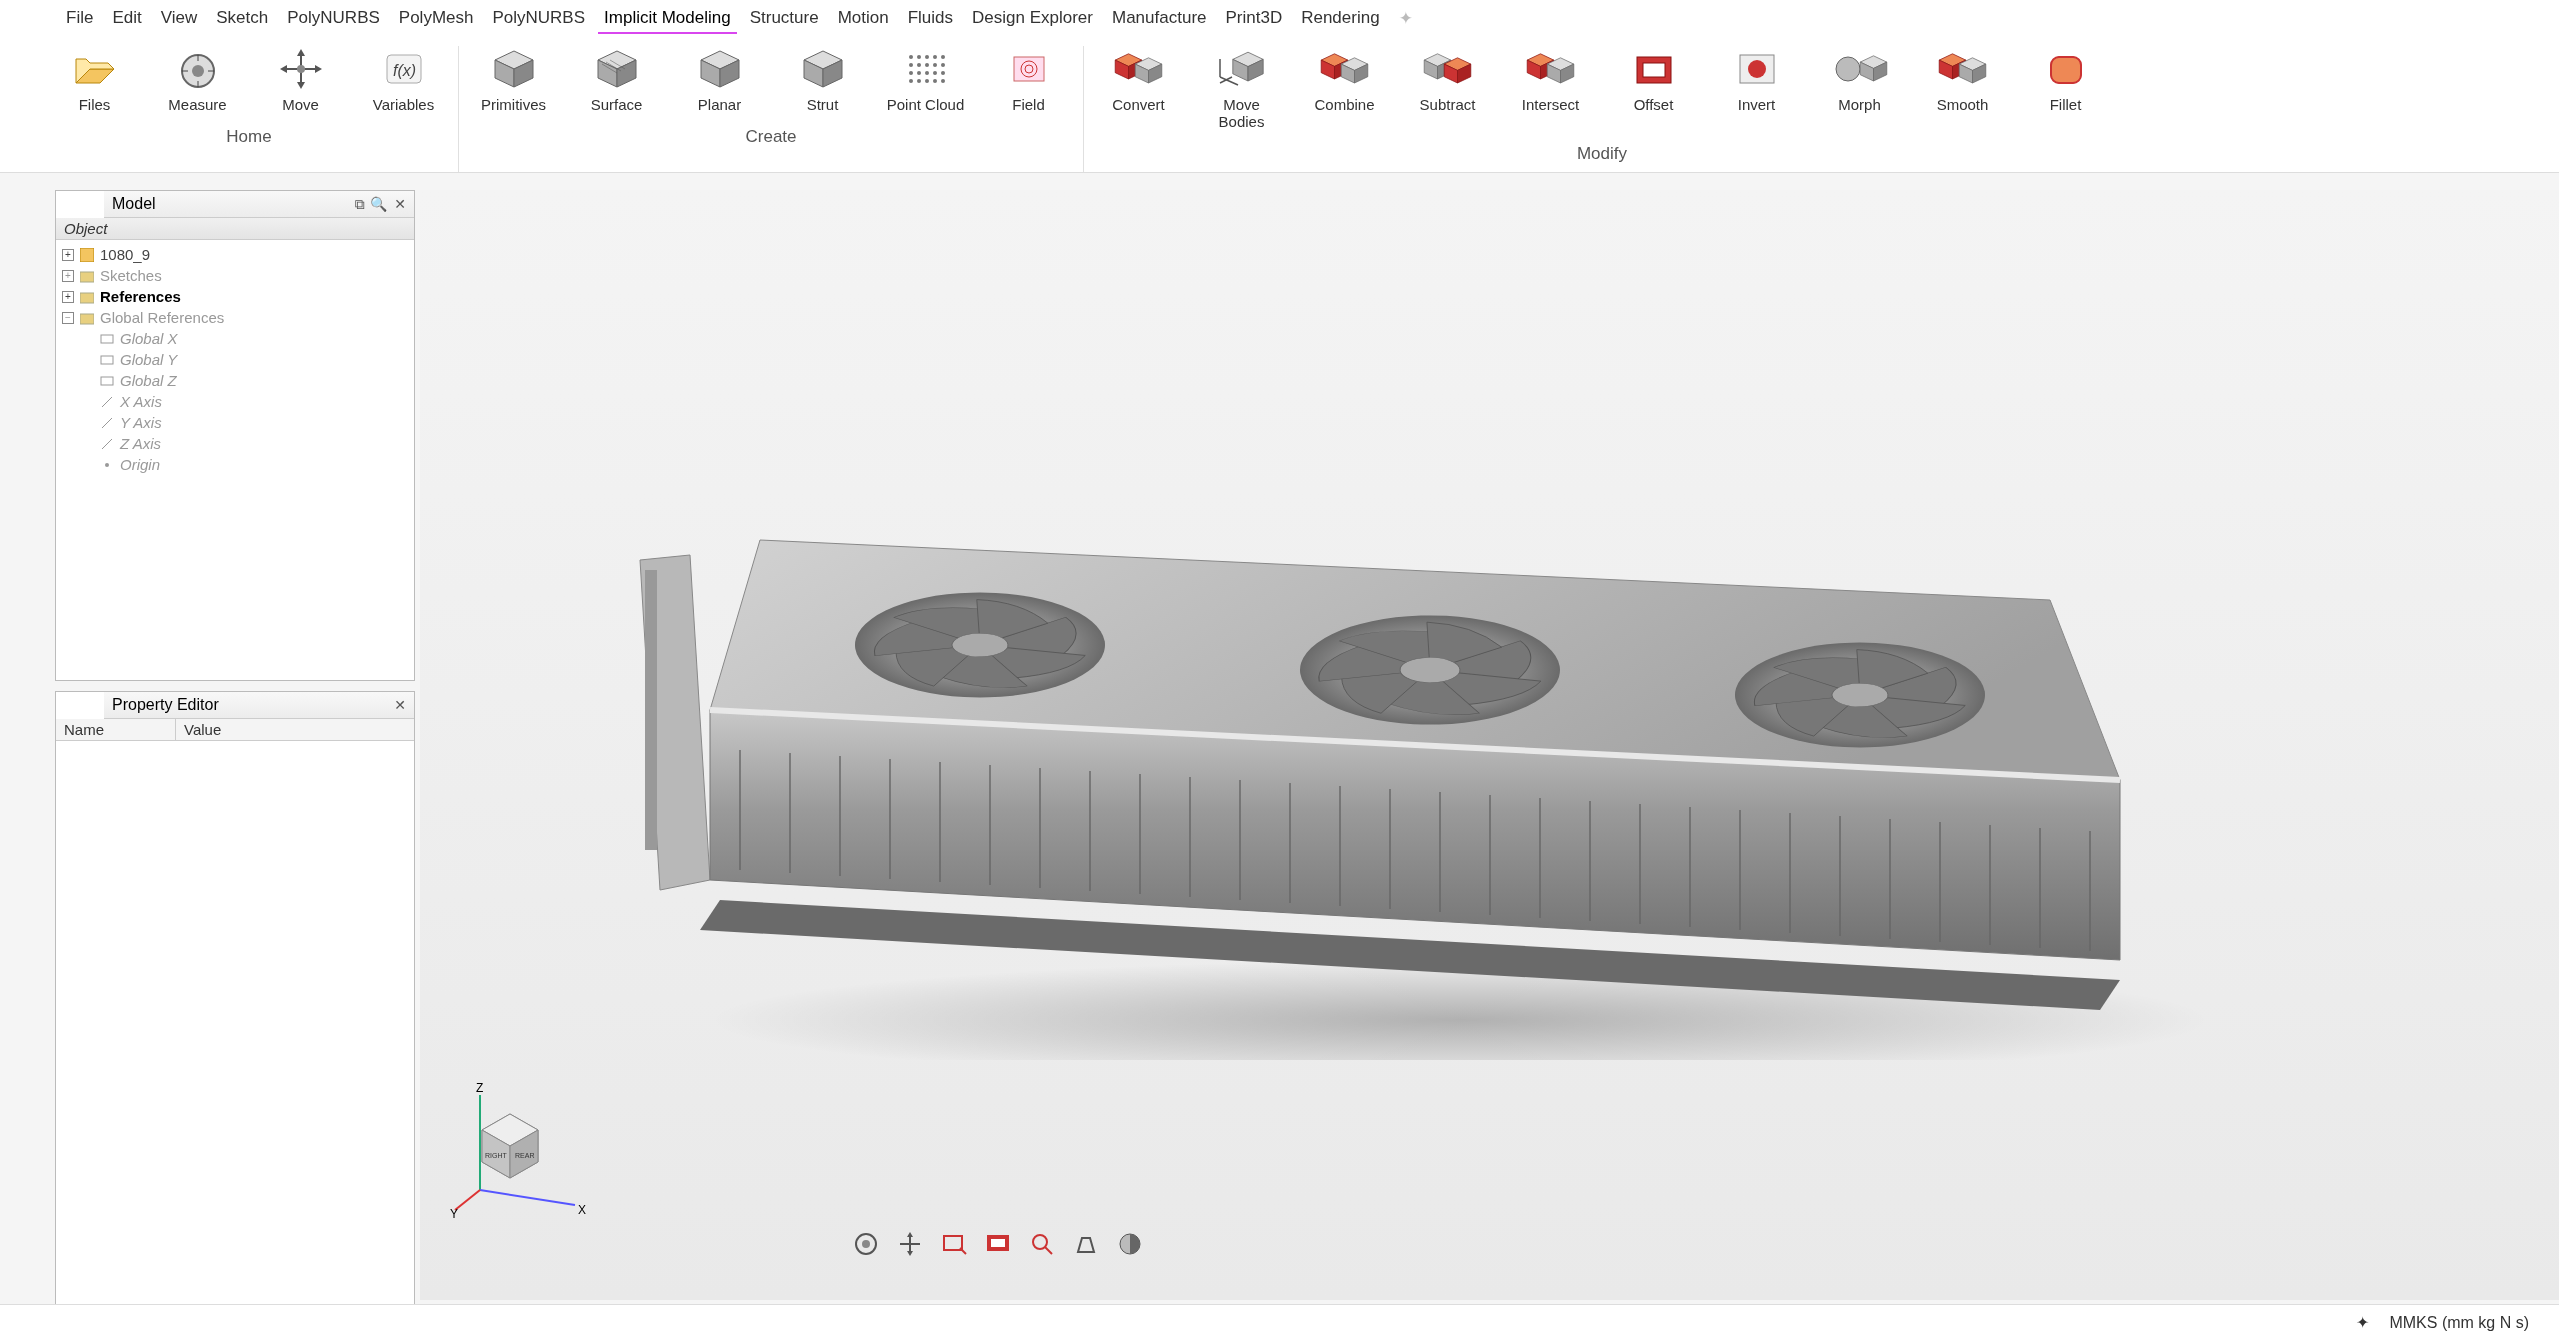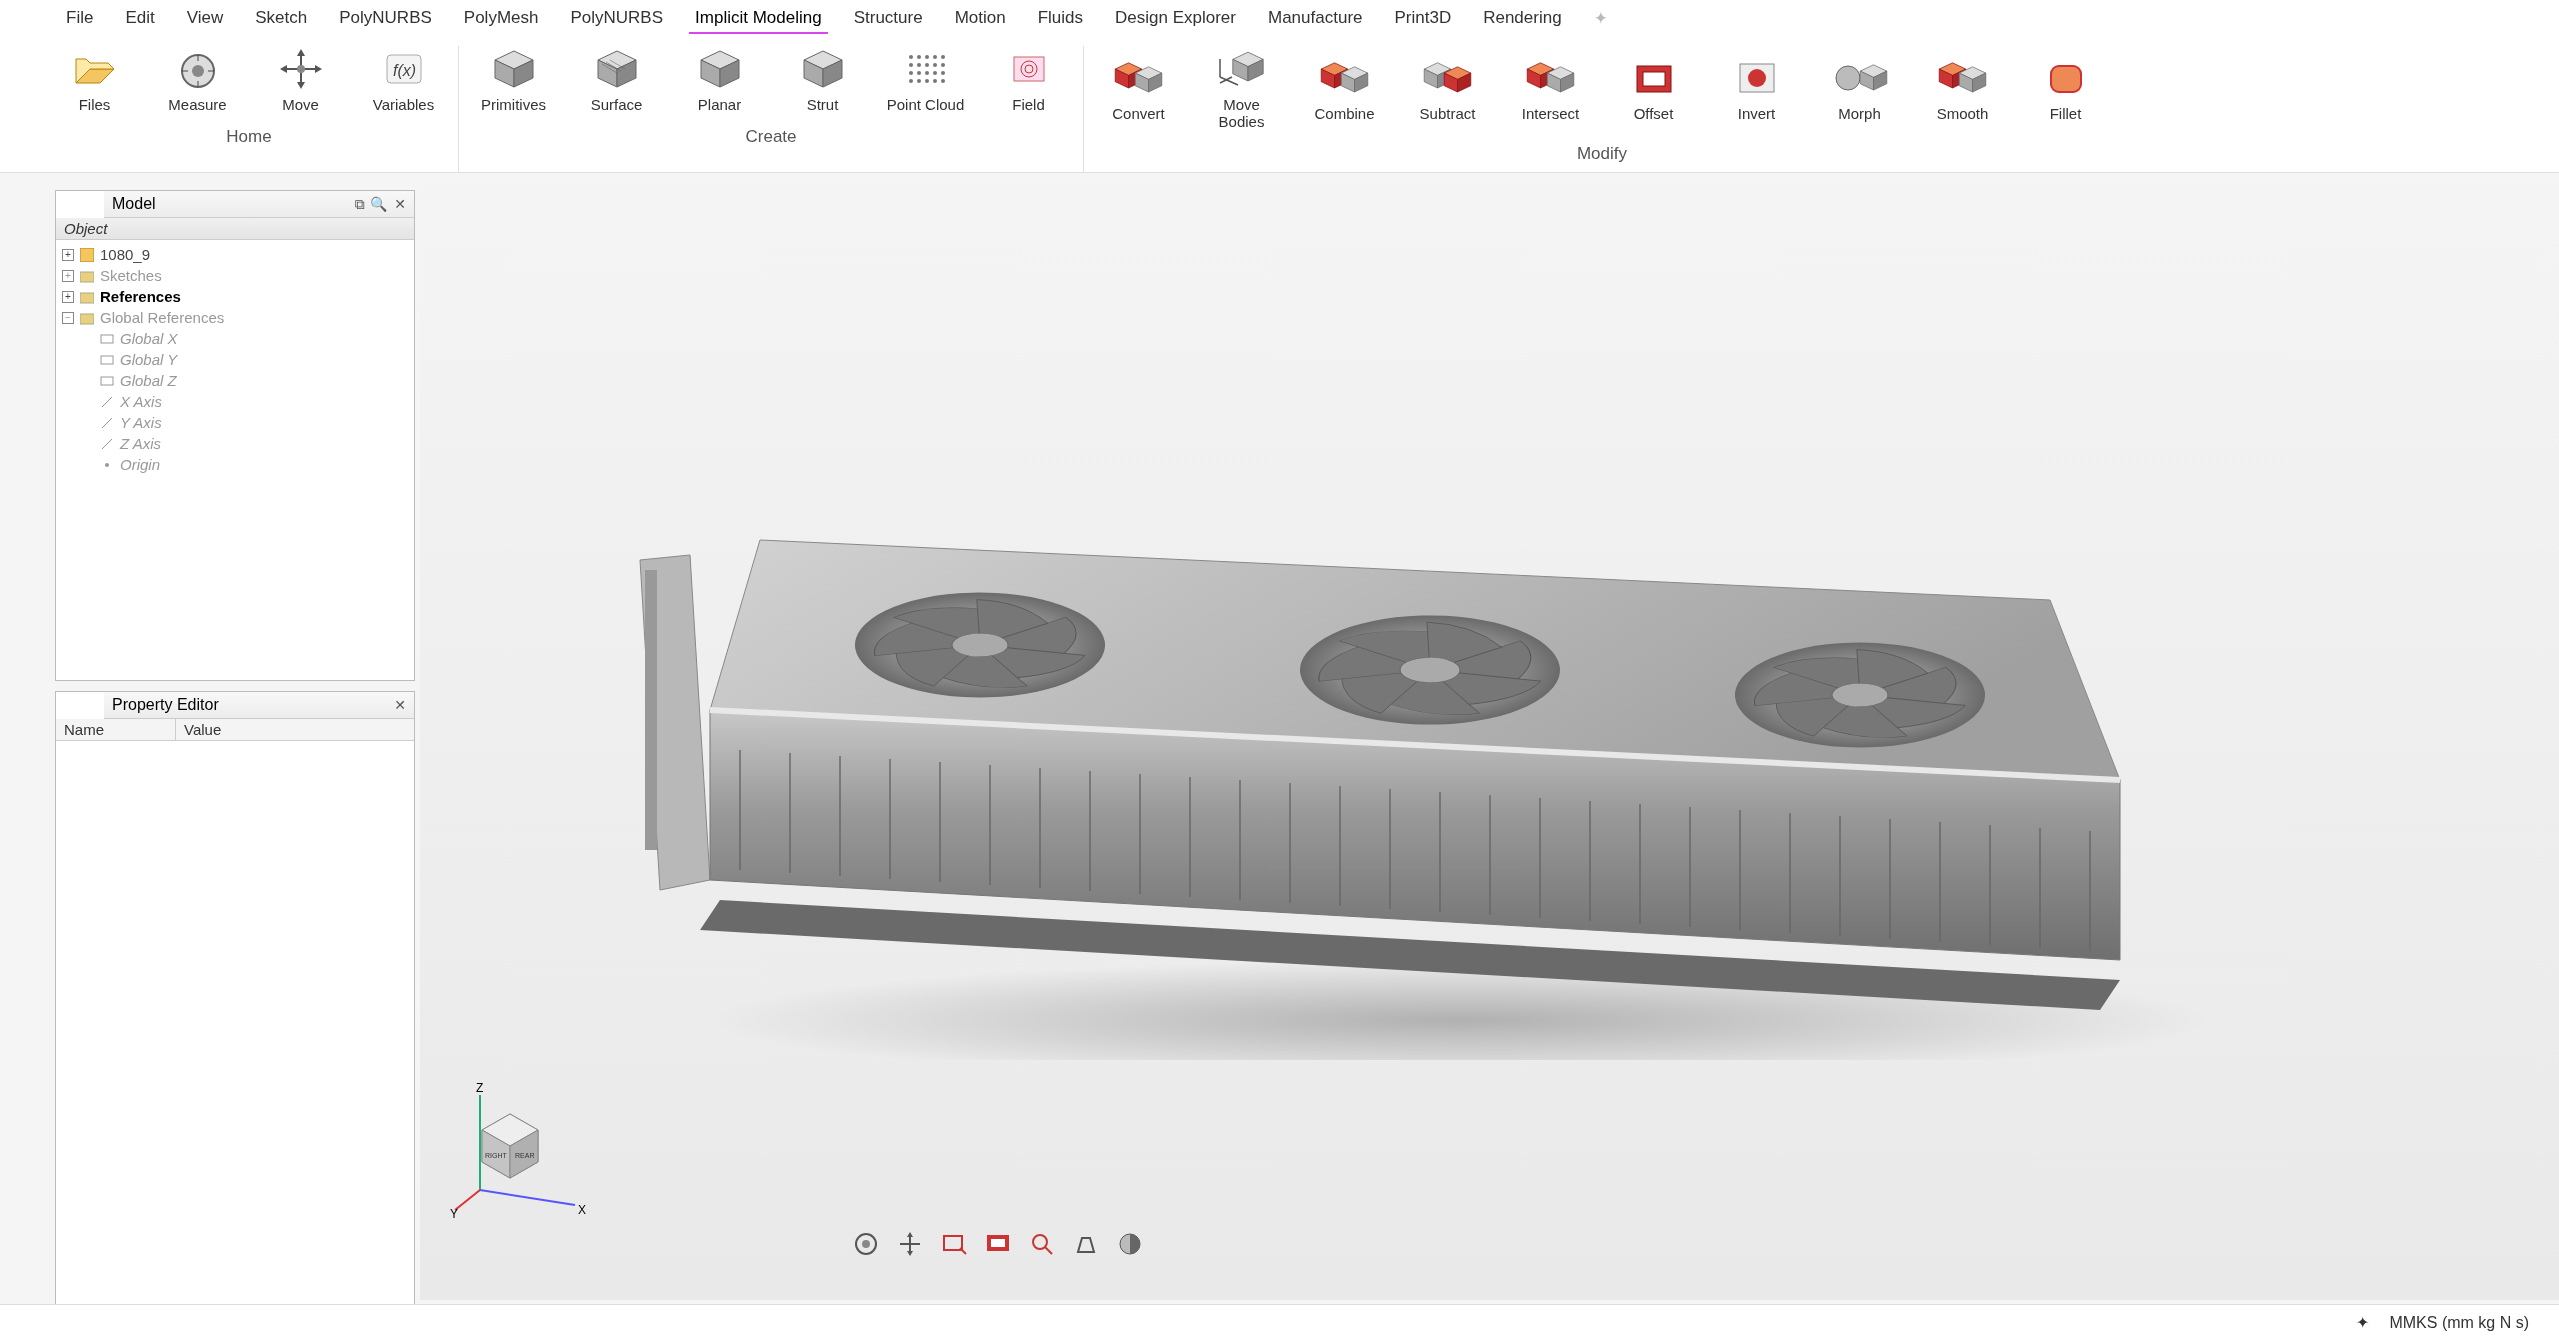--- a/index.html
+++ b/index.html
@@ -1,28 +1,28 @@
 <!DOCTYPE html>
 <html><head>
 <meta charset="utf-8">
 <style>
 * { margin: 0; padding: 0; box-sizing: border-box; font-family: Arial, sans-serif; }
 body { width: 2559px; height: 1340px; background: #f5f5f5; overflow: hidden; position: relative; }
 
 
-.menubar { display: flex; gap: 20px; padding: 4px 60px; background: #fff; font-size: 17px; color: #333; user-select: none; }
+.menubar { display: flex; gap: 7px; padding: 4px 60px; background: #fff; font-size: 17px; color: #333; user-select: none; }
 .menubar span { cursor: pointer; padding: 4px 6px; }
 .menubar span.active { color: #000; border-bottom: 2px solid #d946ef; }
 
 
 .ribbon { display: flex; background: #fff; border-bottom: 1px solid #ddd; padding: 8px 40px 0 40px; }
 .ribbon-group { display: flex; flex-direction: column; align-items: center; padding: 0 12px; border-right: 1px solid #e0e0e0; }
 .ribbon-group:last-child { border-right: none; }
 .ribbon-tools { display: flex; gap: 18px; }
-.tool { display: flex; flex-direction: column; align-items: center; width: 85px; cursor: pointer; justify-content: center; }
+.tool { display: flex; flex-direction: column; align-items: center; width: 85px; cursor: pointer; }
 .tool-icon { width: 56px; height: 46px; display: flex; align-items: center; justify-content: center; }
 .tool-label { font-size: 15px; color: #333; margin-top: 4px; text-align: center; }
 .group-label { font-size: 17px; color: #555; margin: 14px 0 8px 0; }
 
 
 .left-panel { position: absolute; left: 55px; top: 190px; width: 360px; }
 .panel { background: #fff; border: 1px solid #bbb; margin-bottom: 10px; }
 .panel-header { background: linear-gradient(#f8f8f8,#ececec); border-bottom: 1px solid #ccc; padding: 4px 8px; font-size: 16px; display: flex; justify-content: space-between; align-items: center; margin-left: 48px; }
 .panel-header-icons { display: flex; gap: 6px; font-size: 14px; color: #555; }
 .panel-subheader { background: linear-gradient(#f0f0f0,#e4e4e4); border-bottom: 1px solid #ccc; padding: 2px 8px; font-size: 15px; color: #333; font-style: italic; }

